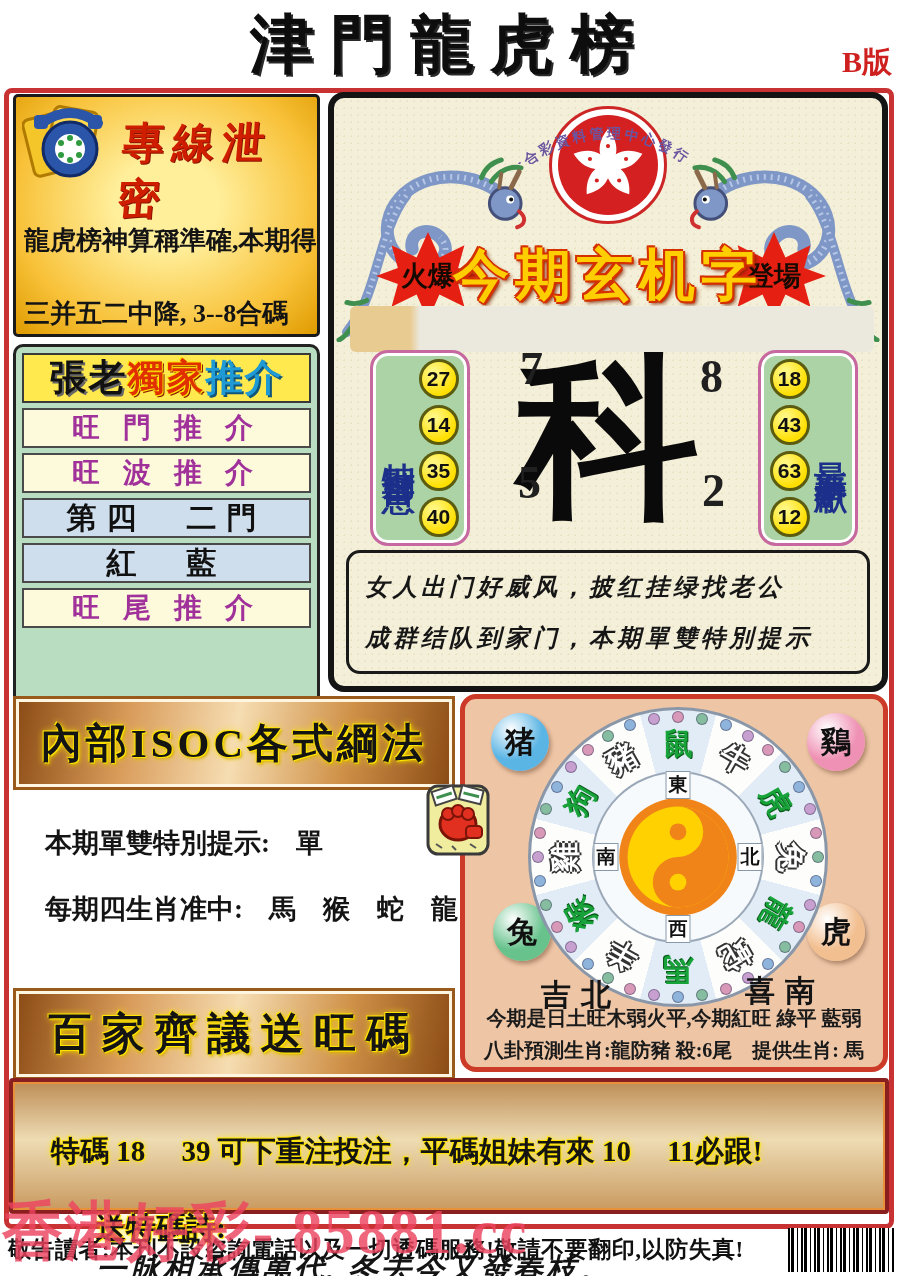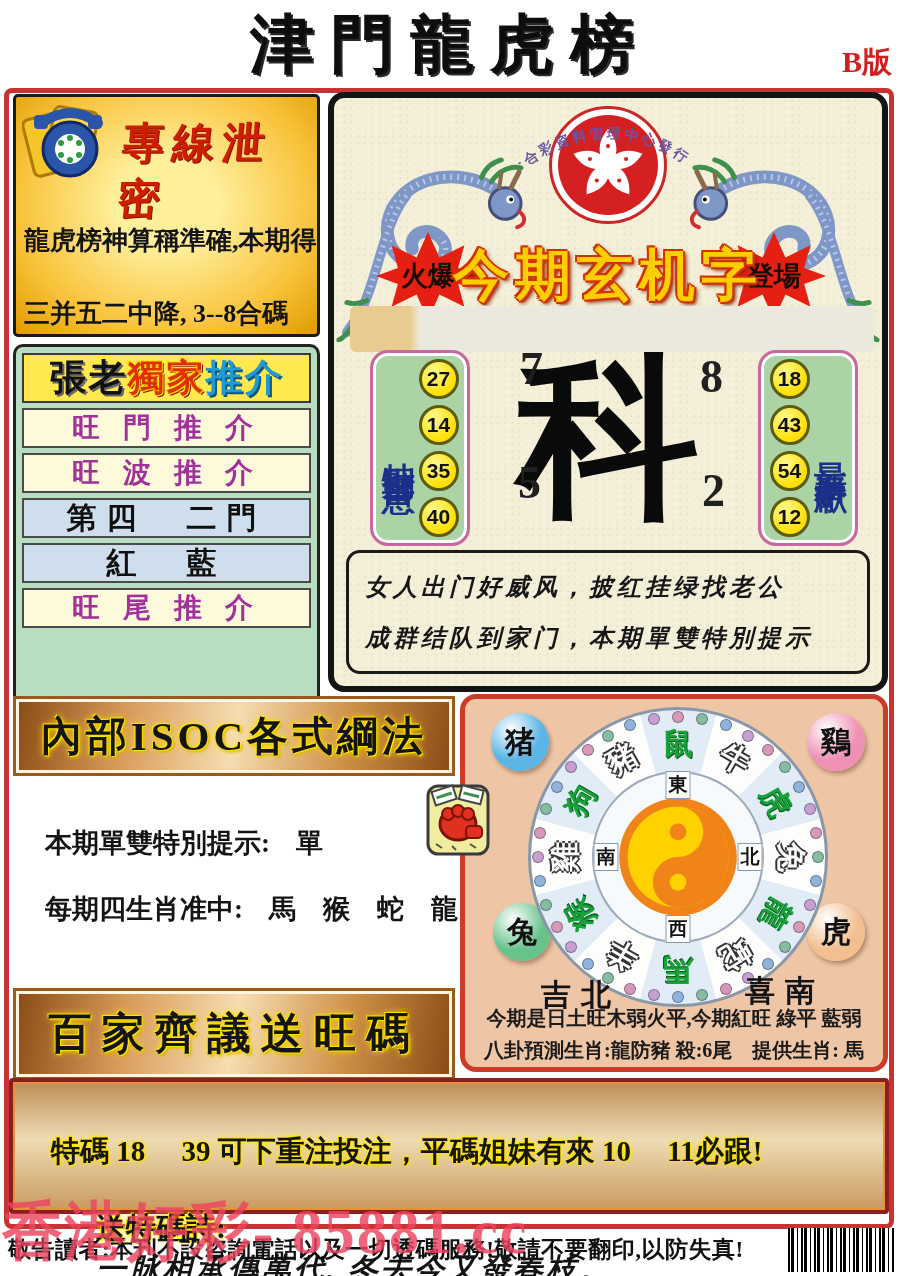--- a/index.html
+++ b/index.html
@@ -73,21 +73,21 @@
   .cn-tl{left:186px;top:244px;} .cn-tr{left:366px;top:252px;} .cn-bl{left:184px;top:358px;} .cn-br{left:368px;top:366px;}
   .poem{position:absolute;left:12px;top:452px;width:524px;height:124px;border:3px solid #1a1a1a;border-radius:14px;
         padding:8px 16px;display:flex;flex-direction:column;justify-content:space-around;}
   .poem-line{font-size:24px;font-weight:700;font-style:italic;color:#161616;letter-spacing:4px;white-space:nowrap;}
   
   .grad-banner{position:absolute;left:13px;width:442px;border:3px solid #9a5a1c;box-shadow:inset 0 0 0 3px #fff6e2;
                background:linear-gradient(100deg,#8a4a14,#d89a58 25%,#f6ddb2 50%,#cf9148 75%,#8a4a14);
                display:flex;align-items:center;justify-content:center;}
   .banner-text{font-weight:900;color:#141414;letter-spacing:4px;
                text-shadow:0 0 7px #ffe400,1px 1px 0 #ffe400,-1px -1px 0 #ffe400,2px 2px 3px #caa000;}
-  .isoc-banner{top:696px;height:80px;}
+  .isoc-banner{top:696px;height:94px;}
   .isoc-banner .banner-text{font-size:41px;}
   .baijia-banner{top:988px;height:92px;}
   .baijia-banner .banner-text{font-size:43px;letter-spacing:10px;}
   .isoc-row{position:absolute;left:18px;width:436px;font-size:27px;font-weight:900;color:#141414;white-space:pre;}
   .isoc-row .val{margin-left:26px;}
   .ir1{top:794px;} .ir2{top:860px;} .ir3{top:926px;}
   .fist-icon{position:absolute;left:426px;top:780px;z-index:6;}
   
   .zodiac{position:absolute;left:460px;top:694px;width:428px;height:378px;border:5px solid #cc3a28;border-radius:16px;
           background:#eec6a6;}
@@ -283,21 +283,21 @@
     <div class="big-char">科</div>
     <span class="corner-num cn-tl">7</span>
     <span class="corner-num cn-tr">8</span>
     <span class="corner-num cn-bl">5</span>
     <span class="corner-num cn-br">2</span>
 
     <div class="pill pr">
       <span class="circle-col">
         <span class="num-ball">18</span>
         <span class="num-ball">43</span>
-        <span class="num-ball">54</span>
+        <span class="num-ball">63</span>
         <span class="num-ball">12</span>
       </span>
       <span class="v-text">最新奉獻</span>
     </div>
 
     <div class="poem">
       <div class="poem-line">女人出门好威风，披红挂绿找老公</div>
       <div class="poem-line">成群结队到家门，本期單雙特別提示</div>
     </div>
   </div>

